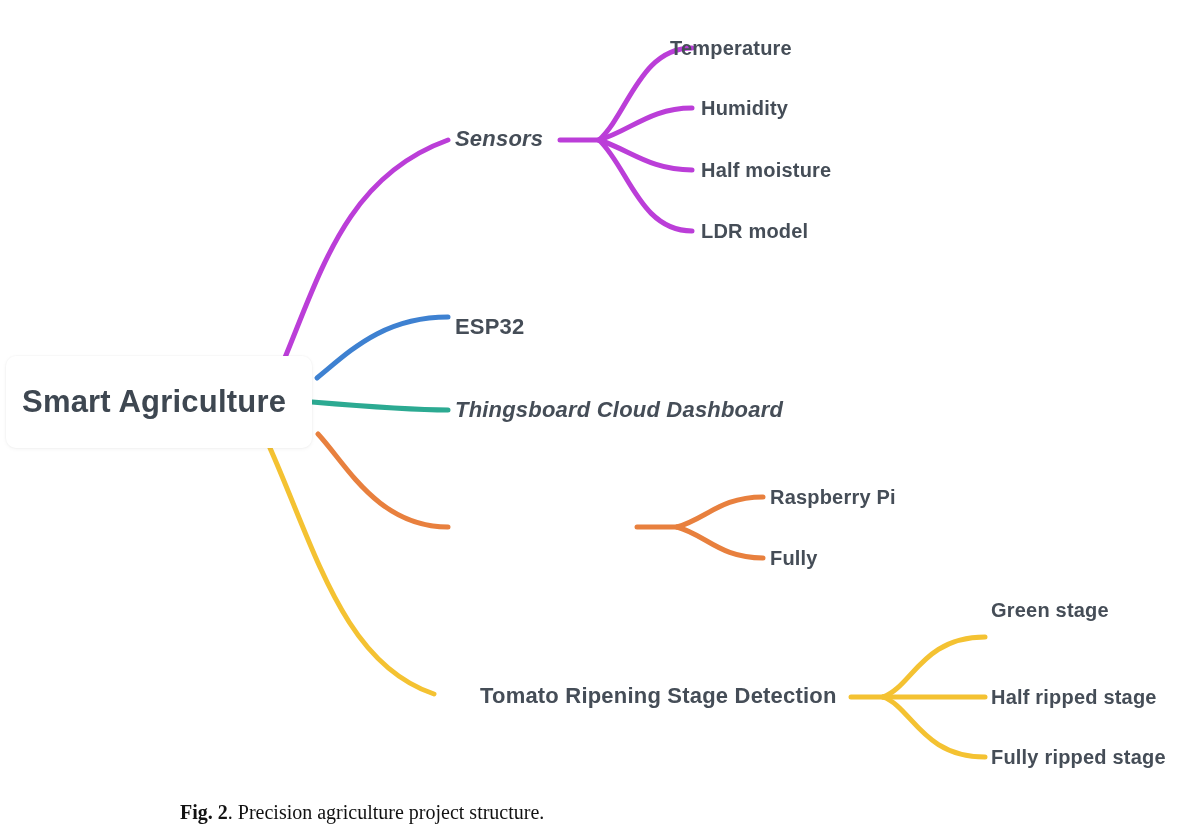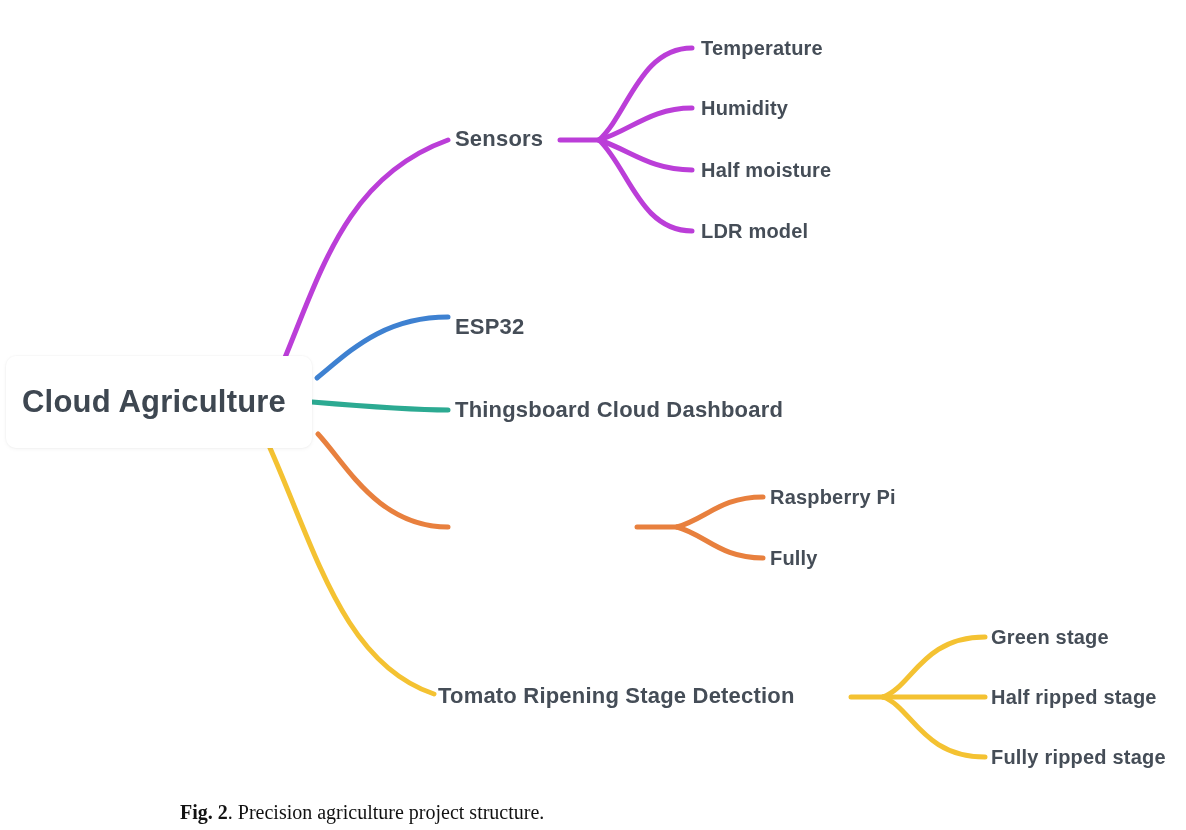--- a/index.html
+++ b/index.html
@@ -25,32 +25,32 @@
     position:absolute;left:22px;top:402px;transform:translateY(-50%);
     font-size:31px;font-weight:600;color:#3e4751;letter-spacing:0.2px;white-space:nowrap;
   }
   .caption{
     position:absolute;left:180px;top:801px;
     font-family:"Liberation Serif","DejaVu Serif",serif;
     font-size:20px;color:#121212;white-space:nowrap;
   }
   .caption .fig{font-weight:700;}
   
-  .n-sensors{left:455px;top:139px;}
-  .n-temperature{left:701px;top:48px;}
+  .n-sensors{left:455px;top:139px;font-style:italic;}
+  .n-temperature{left:670px;top:48px;}
   .n-humidity{left:701px;top:108px;}
   .n-soil{left:701px;top:170px;}
   .n-ldr{left:701px;top:231px;}
   .n-esp32{left:455px;top:317px;margin-top:10px;}
-  .n-thingsboard{left:455px;top:410px;}
+  .n-thingsboard{left:455px;top:410px;font-style:italic;}
   .n-yolo{left:453px;top:527px;}
   .n-raspberry{left:770px;top:497px;}
   .n-camera{left:770px;top:558px;}
-  .n-tomato{left:438px;top:696px;text-align:right;}
-  .n-green{left:991px;top:637px;text-align:center;}
+  .n-tomato{left:480px;top:696px;text-align:right;}
+  .n-green{left:991px;top:610px;text-align:center;}
   .n-half{left:991px;top:697px;}
   .n-fully{left:991px;top:757px;}
 </style>
 </head>
 <body>
 
 <div class="canvas">
 
   <svg class="links" width="1186" height="830" viewBox="0 0 1186 830">
 
@@ -71,21 +71,21 @@
     <path d="M 677 527 C 706 535 720 558 763 558" stroke="#e8803e"></path>
 
     <path d="M 270 448 C 316 552 344 664 434 694" stroke="#f4c232"></path>
     <path d="M 851 697 L 883 697" stroke="#f4c232"></path>
     <path d="M 883 697 C 912 687 922 637 985 637" stroke="#f4c232"></path>
     <path d="M 883 697 L 985 697" stroke="#f4c232"></path>
     <path d="M 883 697 C 912 707 922 757 985 757" stroke="#f4c232"></path>
   </svg>
 
   <div class="root-card"></div>
-  <div class="root-label">Cloud Agriculture</div>
+  <div class="root-label">Smart Agriculture</div>
 
   <div class="node lvl1 n-sensors">Sensors</div>
   <div class="node lvl1 n-esp32">ESP32</div>
   <div class="node lvl1 n-thingsboard">Thingsboard Cloud Dashboard</div>
   <div class="node lvl1 n-tomato">Tomato Ripening Stage Detection</div>
 
   <div class="node lvl2 n-temperature">Temperature</div>
   <div class="node lvl2 n-humidity">Humidity</div>
   <div class="node lvl2 n-soil">Half moisture</div>
   <div class="node lvl2 n-ldr">LDR model</div>

